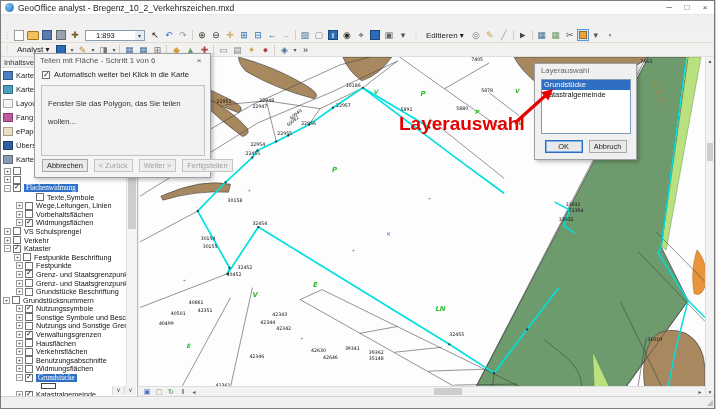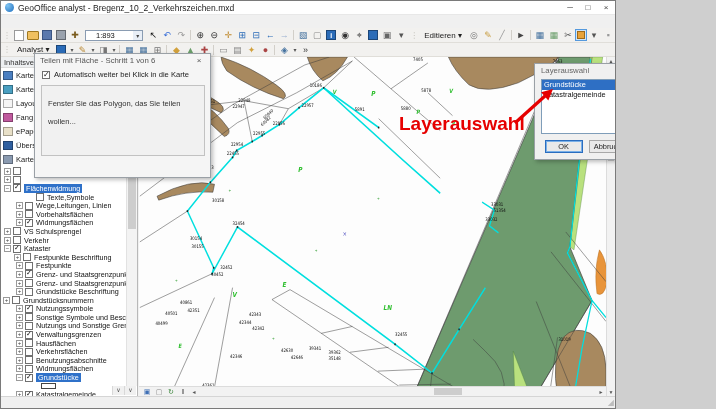--- a/index.html
+++ b/index.html
@@ -1,17 +1,17 @@
 <!DOCTYPE html>
 <html><head>
 <meta charset="utf-8">
 <style>
   html,body{margin:0;padding:0;background:#cfcfcf;}
   *{box-sizing:border-box;}
-  .window{position:relative;width:616px;height:409px;background:#f0f0f0;border:1px solid #7a7a7a;
+  .window{position:relative;width:715px;height:409px;background:#f0f0f0;border:1px solid #7a7a7a;
           font-family:"Liberation Sans",sans-serif;overflow:hidden;}
 
   
   .titlebar{position:absolute;top:0;left:0;right:0;height:14px;background:#ffffff;display:flex;align-items:center;border-bottom:1px solid #e8e8e8;}
   .appicon{width:9px;height:9px;border-radius:50%;background:radial-gradient(circle at 30% 30%,#7fc4f2,#1f6fc0);margin:0 4px 0 4px;flex:0 0 auto;}
   .title{font-size:8.5px;color:#222;white-space:nowrap;overflow:hidden;flex:1;}
   .wctrl{width:18px;text-align:center;font-size:8px;color:#444;cursor:default;}
 
   
   .menubar{position:absolute;top:14px;left:0;right:0;height:13px;background:#f7f7f7;display:flex;align-items:center;border-bottom:1px solid #e3e3e3;}
@@ -42,21 +42,21 @@
   .toc-header{height:11px;background:#eef0f2;font-size:7.5px;color:#333;padding:1px 3px;border-bottom:1px solid #dcdcdc;white-space:nowrap;overflow:hidden;}
   .toc-btn{height:14px;display:flex;align-items:center;font-size:7.5px;color:#222;padding-left:2px;white-space:nowrap;}
   .toc-btn .bic{width:10px;height:9px;border:1px solid rgba(0,0,0,.3);margin-right:3px;flex:0 0 auto;}
   .toc-tree{position:absolute;top:110px;left:0;width:126px;bottom:0;overflow:hidden;}
   .trow{height:8.6px;display:flex;align-items:center;white-space:nowrap;}
   .texp{width:7px;height:7px;border:1px solid #9a9a9a;background:#fff;font-size:6px;line-height:5px;text-align:center;color:#444;flex:0 0 auto;margin-right:2px;}
   .texp.none{border:none;background:transparent;}
   .tchk{width:8px;height:8px;border:1px solid #707070;background:#fff;position:relative;flex:0 0 auto;margin-right:3px;}
   .tchk.on:after{content:"✓";position:absolute;left:0px;top:-2px;font-size:7px;color:#111;}
   .tlabel{font-size:7.2px;color:#111;overflow:hidden;text-overflow:clip;}
-  .tlabel.sel{background:#2f71c9;color:#fff;padding:0 2px;}
+  .tlabel.sel{background:#2f71c9;color:#fff;padding:0 2px;font-family:Liberation Serif, serif;}
   .tsym{width:15px;height:6px;border:1px solid #444;background:#fff;margin-left:40px;}
   .toc-vscroll{position:absolute;right:0;top:110px;bottom:10px;width:11px;background:#f3f3f3;border-left:1px solid #e2e2e2;}
   .toc-vthumb{position:absolute;left:1px;right:1px;top:6px;height:56px;background:#cdcdcd;}
   .toc-corner{position:absolute;right:1px;bottom:1px;display:flex;}
   .toc-cbtn{width:12px;height:9px;font-size:6px;color:#555;text-align:center;line-height:9px;border-left:1px solid #d8d8d8;background:#f0f0f0;}
 
   
   .map{position:absolute;left:138px;top:56px;right:9px;bottom:12px;background:#fdfdfd;overflow:hidden;}
   .mapsvg{position:absolute;left:0;top:0;width:100%;height:100%;}
   .map-bottom{position:absolute;left:0;right:0;bottom:0;height:10px;background:#f2f2f2;border-top:1px solid #dcdcdc;display:flex;align-items:center;}
@@ -520,20 +520,26 @@
       <span class="wiz-title-text">Teilen mit Fläche - Schritt 1 von 6</span>
       <span class="wiz-close">×</span>
     </div>
     <div class="wiz-chkrow">
       <span class="wiz-chk on" id="wizchk"></span>
       <span class="wiz-chklabel">Automatisch weiter bei Klick in die Karte</span>
     </div>
     <div class="wiz-group">
       <span class="wiz-instruction">Fenster Sie das Polygon, das Sie teilen wollen...</span>
     </div>
+    <div class="wiz-buttons" id="wizbtns">
+        <div class="wiz-btn">Abbrechen</div>
+        <div class="wiz-btn disabled">&lt; Zurück</div>
+        <div class="wiz-btn disabled">Weiter &gt;</div>
+        <div class="wiz-btn disabled">Fertigstellen</div>
+      </div>
   </div>
 
   <div class="layerdlg">
     <div class="ld-title">Layerauswahl</div>
     <div class="ld-list" id="ldlist">
         <div class="ld-item sel">Grundstücke</div>
         <div class="ld-item">Katastralgemeinde</div>
       </div>
     <div class="ld-buttons">
       <div class="ld-btn focus">OK</div>

